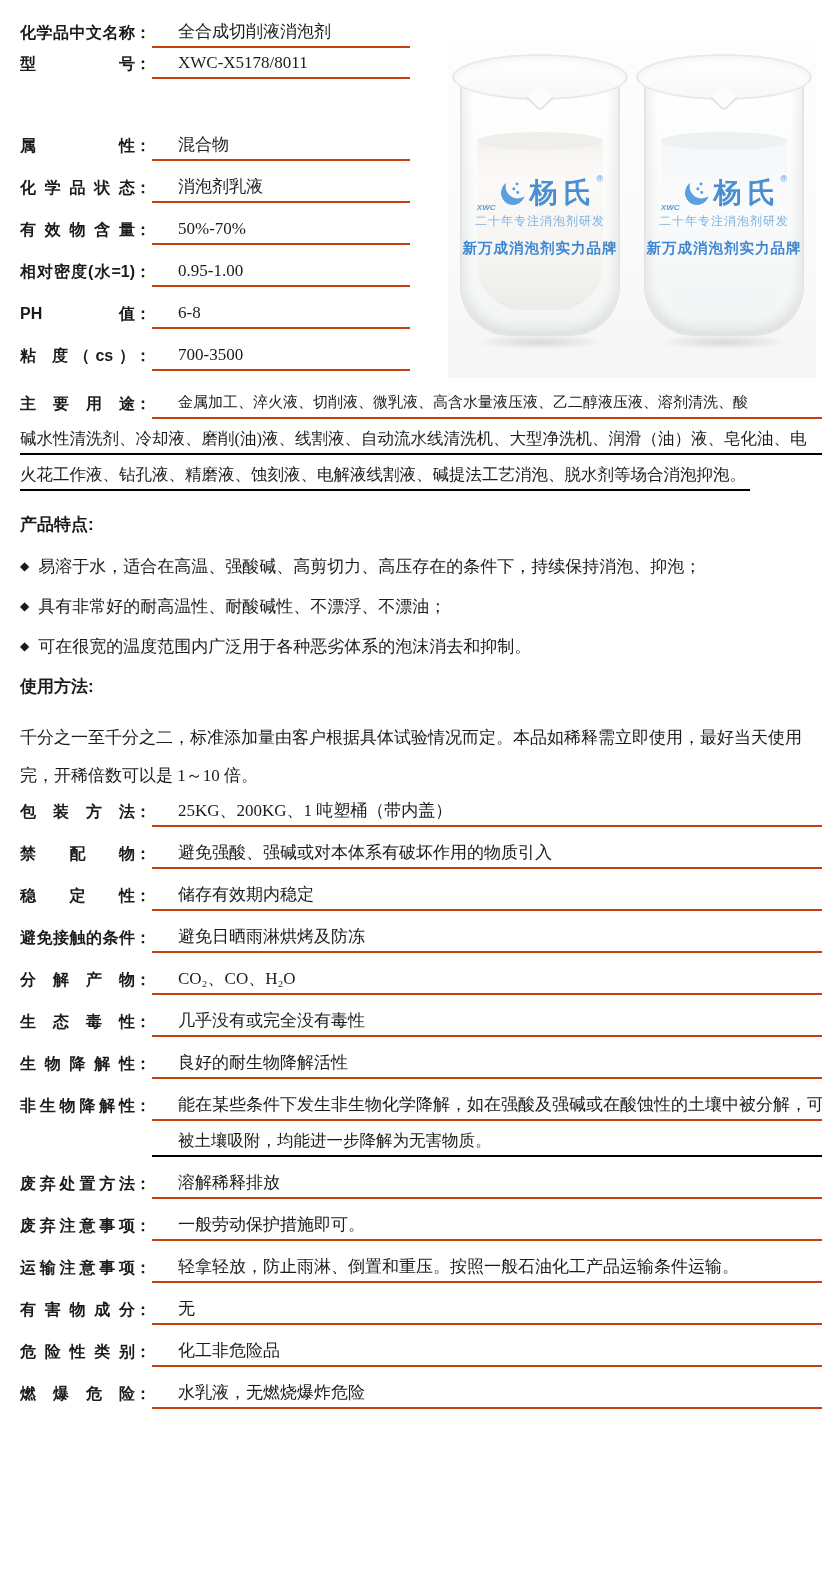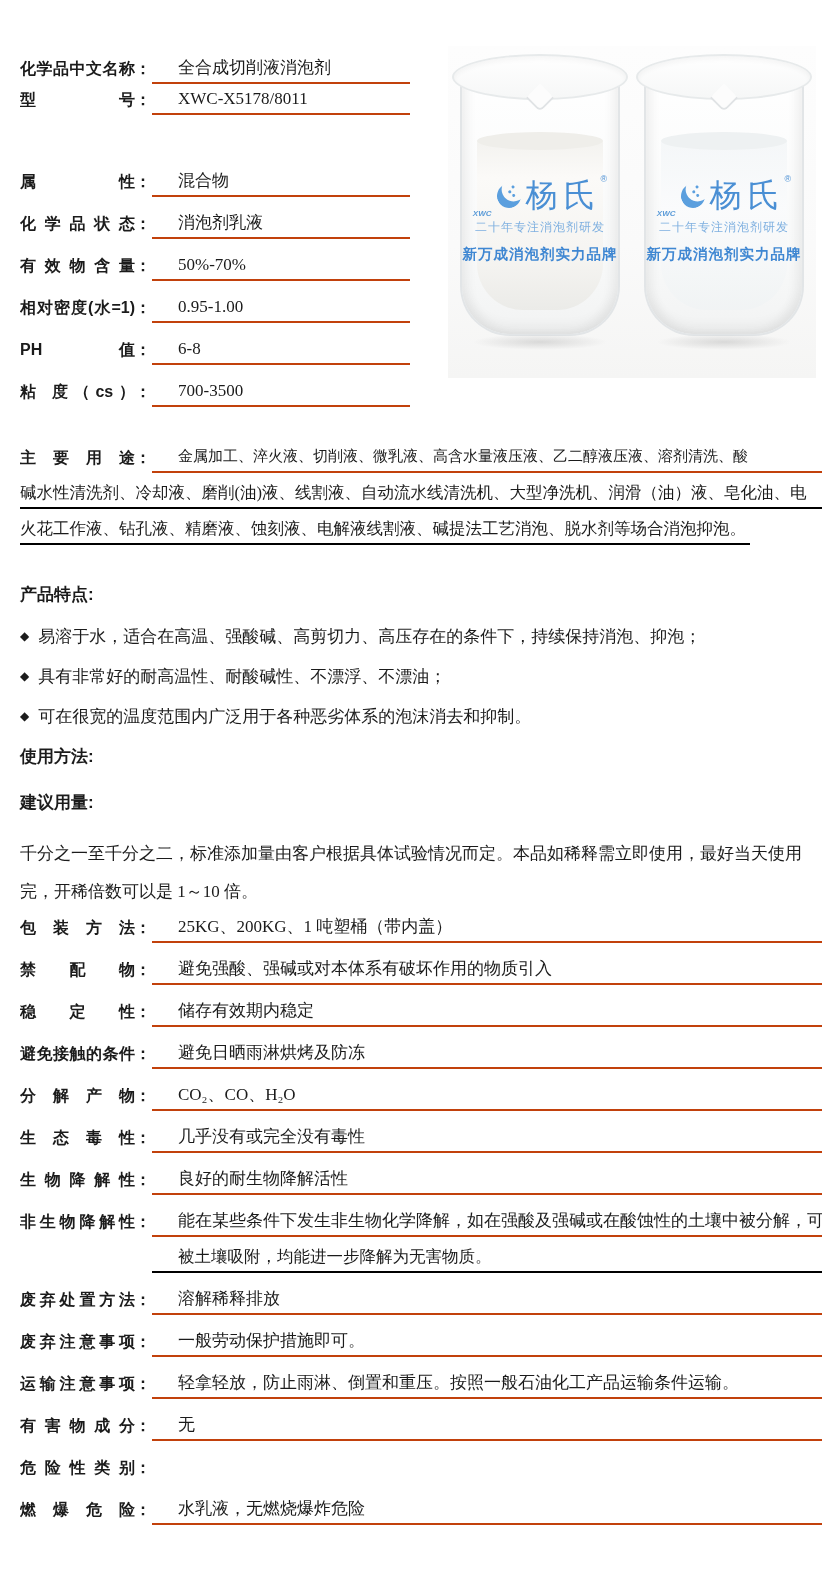--- a/index.html
+++ b/index.html
@@ -3,21 +3,21 @@
 <meta charset="utf-8">
 <style>
   * { margin:0; padding:0; box-sizing:border-box; }
   html,body { background:#ffffff; }
   #doc {
     position:relative; width:830px; height:1586px; background:#ffffff;
     padding:18px 8px 0 20px; overflow:hidden;
     font-family:"Liberation Sans", sans-serif; color:#1b1b1b;
   }
   
-  .frow { display:flex; height:30px;margin-top:36px; }
+  .frow { display:flex; height:30px; }
   .flabel-wrap { width:132px; display:flex; flex:none; }
   .flabel {
     flex:1; font-weight:bold; font-size:16px; line-height:30px;
     text-align:justify; text-align-last:justify; white-space:nowrap; overflow:hidden;
   }
   .fcolon { width:17px; font-weight:bold; font-size:16px; line-height:30px; flex:none; }
   .fvalue {
     border-bottom:2px solid #c2410c; line-height:27px; font-size:17px;
     font-family:"Liberation Serif", serif; padding-left:26px;
     white-space:nowrap; overflow:hidden;
@@ -33,21 +33,21 @@
   .cont-line.indent { margin-left:132px; padding-left:26px; }
   .uses-line1 .fvalue { font-size:15px; }
   
   .sec-heading { font-weight:bold; font-size:17px; height:28px; line-height:28px; }
   .bullet { height:30px; line-height:30px; font-size:17px; font-family:"Liberation Serif", serif; white-space:nowrap; overflow:hidden; }
   .bullet .marker { font-size:12px; margin-right:9px; vertical-align:2px; font-family:"Liberation Sans", sans-serif; }
   .para { font-size:17px; font-family:"Liberation Serif", serif; }
   .para.one { height:30px; line-height:30px; white-space:nowrap; overflow:hidden; }
   .para.two { line-height:38px; height:76px; overflow:hidden; }
   
-  .mt2{margin-top:2px}.mt8{margin-top:1px}.mt10{margin-top:10px}.mt12{margin-top:12px}.mt14{margin-top:12px}.mt16{margin-top:32px}.mt18{margin-top:18px}
+  .mt2{margin-top:2px}.mt8{margin-top:1px}.mt10{margin-top:10px}.mt12{margin-top:12px}.mt14{margin-top:12px}.mt16{margin-top:16px}.mt18{margin-top:18px}
   .mt52{margin-top:52px}
   
   .product-photo {
     position:absolute; left:448px; top:46px; width:368px; height:332px;
     background:linear-gradient(180deg,#fdfdfd 0%,#fafafa 60%,#f5f5f4 100%);
     display:flex; justify-content:center; gap:4px;
   }
   .beaker { position:relative; width:180px; height:310px; }
   .glass {
     position:absolute; top:28px; bottom:20px; left:10px; right:10px;
@@ -89,21 +89,21 @@
   .logo-xwc { font-size:8px; font-style:italic; color:#5b9bd8; font-weight:bold; align-self:flex-end; }
   .crescent-icon {
     width:24px; height:24px; border-radius:50%; flex:none;
     box-shadow:inset 7px -4px 0 0 #5b9fde; transform:rotate(-25deg); position:relative;
   }
   .crescent-icon::after {
     content:""; position:absolute; width:3px; height:3px; border-radius:50%;
     background:#5b9fde; top:7px; left:13px;
     box-shadow:5px -3px 0 0 #5b9fde, 2px 5px 0 0 #5b9fde;
   }
-  .logo-name { font-size:32px; color:#4a8fd4; font-weight:normal; letter-spacing:6px; font-family:"Liberation Serif", serif; }
+  .logo-name { font-size:28px; color:#4a8fd4; font-weight:bold; letter-spacing:6px; font-family:"Liberation Serif", serif; }
   .logo-reg { font-size:9px; color:#4a8fd4; align-self:flex-start; margin-left:-6px; }
   .logo-tagline { font-size:12px; color:#7fb0e0; margin-top:1px; letter-spacing:1px; }
   .logo-slogan { font-size:14.5px; color:#3f87d2; font-weight:bold; margin-top:9px; letter-spacing:1px; }
 </style>
 </head>
 <body>
 
 <div id="doc">
 
   <div class="product-photo">
@@ -214,21 +214,20 @@
     <div class="cont-line fit">火花工作液、钻孔液、精磨液、蚀刻液、电解液线割液、碱提法工艺消泡、脱水剂等场合消泡抑泡。</div>
   </div>
 
   <div class="sec-heading mt16">产品特点:</div>
   <div class="bullet mt12"><span class="marker">◆</span><span>易溶于水，适合在高温、强酸碱、高剪切力、高压存在的条件下，持续保持消泡、抑泡；</span></div>
   <div class="bullet mt10"><span class="marker">◆</span><span>具有非常好的耐高温性、耐酸碱性、不漂浮、不漂油；</span></div>
   <div class="bullet mt10"><span class="marker">◆</span><span>可在很宽的温度范围内广泛用于各种恶劣体系的泡沫消去和抑制。</span></div>
 
   <div class="sec-heading mt14">使用方法:</div>
 
-  <div class="sec-heading mt18">建议用量:</div>
   <div class="para two mt18">千分之一至千分之二，标准添加量由客户根据具体试验情况而定。本品如稀释需立即使用，最好当天使用完，开稀倍数可以是 1～10 倍。</div>
 
   <div class="frow full mt2">
     <span class="flabel-wrap">
         <b class="flabel">包 装 方 法</b>
         <b class="fcolon">：</b>
       </span>
     <span class="fvalue">25KG、200KG、1 吨塑桶（带内盖）</span>
   </div>
   <div class="frow full mt14">
@@ -309,20 +308,21 @@
         <b class="flabel">有 害 物 成 分</b>
         <b class="fcolon">：</b>
       </span>
     <span class="fvalue">无</span>
   </div>
   <div class="frow full mt14">
     <span class="flabel-wrap">
         <b class="flabel">危 险 性 类 别</b>
         <b class="fcolon">：</b>
       </span>
+    <span class="fvalue">化工非危险品</span>
   </div>
   <div class="frow full mt14">
     <span class="flabel-wrap">
         <b class="flabel">燃 爆 危 险</b>
         <b class="fcolon">：</b>
       </span>
     <span class="fvalue">水乳液，无燃烧爆炸危险</span>
   </div>
 
 </div>

